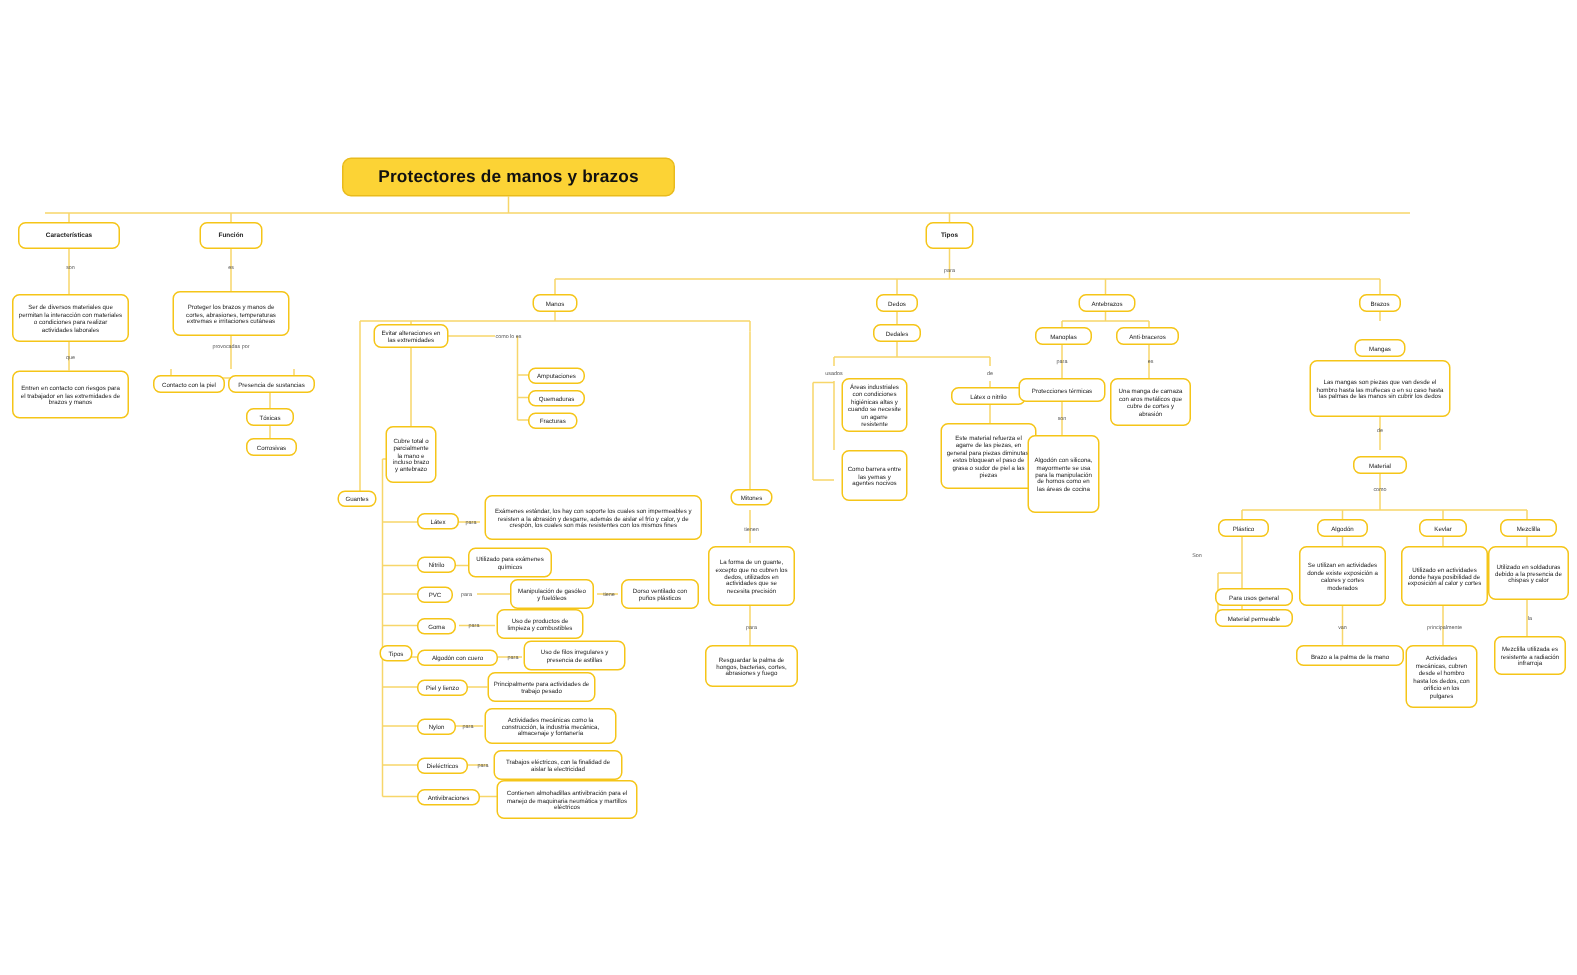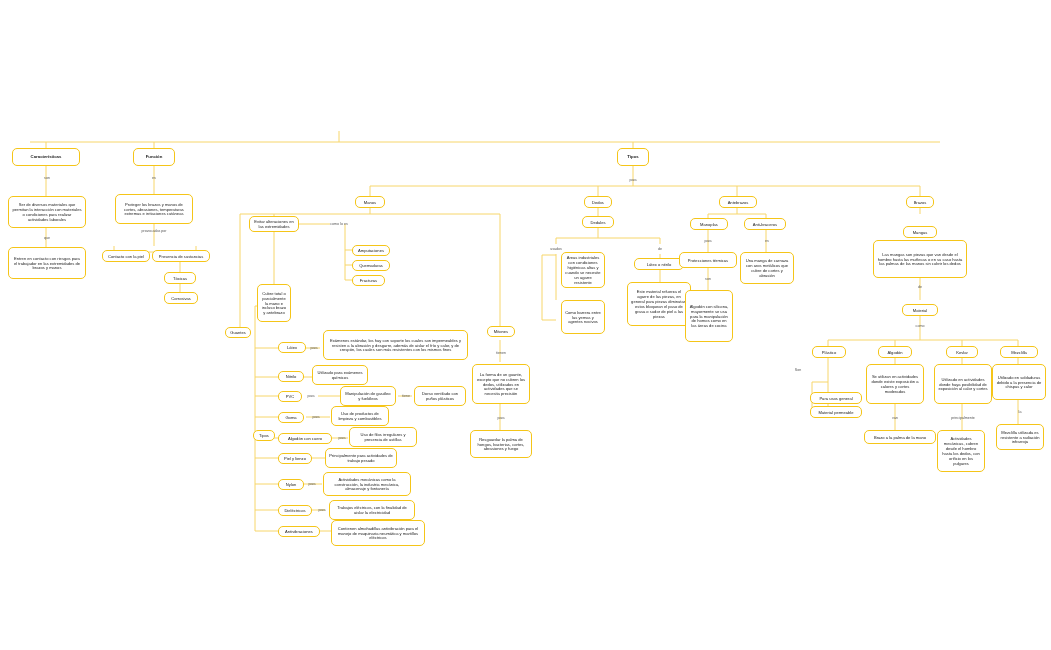--- a/index.html
+++ b/index.html
@@ -146,20 +146,21 @@
 
       <path d="M895 358 L895 364"></path>
       <path d="M895 404 L895 430"></path>
       <path d="M962 358 L962 364"></path>
       <path d="M962 404 L962 430"></path>
       <path d="M1018 358 L1018 364"></path>
       <path d="M1018 400 L1018 424"></path>
     </g>
   </svg>
 
+  <div class="title-node" style="left:228px;top:105px;width:222px;height:26px;">Protectores de manos y brazos</div>
 
   <div class="node lbl" style="left:12px;top:148px;width:68px;height:18px;">Características</div>
   <div class="conn" style="left:36px;top:176px;width:22px;">son</div>
   <div class="node" style="left:8px;top:196px;width:78px;height:32px;">Ser de diversos materiales que permitan la interacción con materiales o condiciones para realizar actividades laborales</div>
   <div class="conn" style="left:36px;top:236px;width:22px;">que</div>
   <div class="node" style="left:8px;top:247px;width:78px;height:32px;">Entren en contacto con riesgos para el trabajador en las extremidades de brazos y manos</div>
 
   <div class="node lbl" style="left:133px;top:148px;width:42px;height:18px;">Función</div>
   <div class="conn" style="left:145px;top:176px;width:18px;">es</div>
   <div class="node" style="left:115px;top:194px;width:78px;height:30px;">Proteger los brazos y manos de cortes, abrasiones, temperaturas extremas e irritaciones cutáneas</div>

